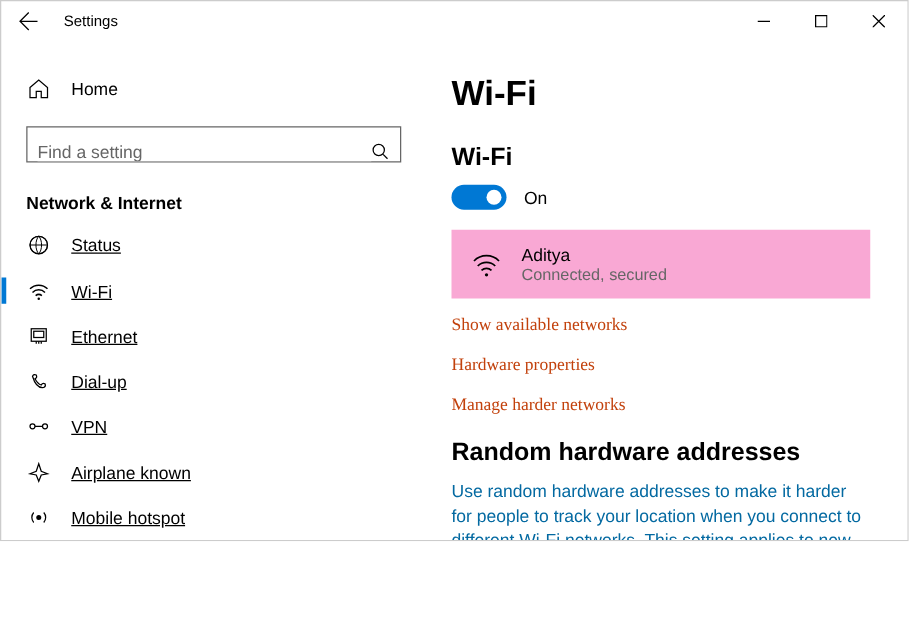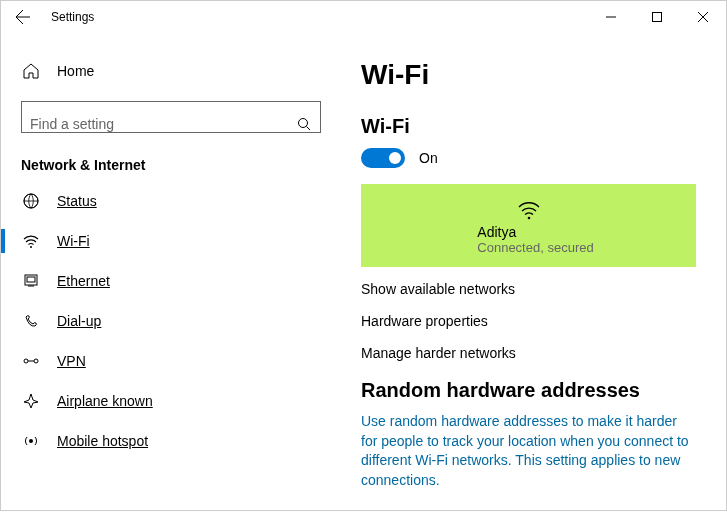--- a/index.html
+++ b/index.html
@@ -1,17 +1,17 @@
 <!DOCTYPE html>
 <html><head>
   <meta charset="utf-8">
   <style>
     * { margin: 0; padding: 0; box-sizing: border-box; }
     body { font-family: "Segoe UI", -apple-system, sans-serif; background: #fff; color: #000; }
-    .window { width: 727px; height: 511px; display: flex; flex-direction: column; border: 1px solid #ccc; overflow: hidden; }
+    .window { width: 727px; height: 433px; display: flex; flex-direction: column; border: 1px solid #ccc; overflow: hidden; }
     .titlebar { height: 32px; display: flex; align-items: center; position: relative; }
     .titlebar-back { width: 32px; height: 32px; display: flex; align-items: center; justify-content: center; margin-left: 6px; cursor: pointer; }
     .titlebar-title { font-size: 12px; margin-left: 12px; color: #000; }
     .window-controls { position: absolute; right: 0; top: 0; display: flex; }
     .wc-btn { width: 46px; height: 32px; display: flex; align-items: center; justify-content: center; cursor: pointer; }
     .content { flex: 1; display: flex; overflow: hidden; }
     .sidebar { width: 330px; padding: 20px 10px 0 20px; display: flex; flex-direction: column; overflow-y: auto; }
     .main { flex: 1; padding: 16px 30px 0 30px; overflow-y: auto; }
     .home-row { display: flex; align-items: center; padding: 8px 0; cursor: pointer; }
     .home-row .icon { width: 20px; height: 20px; display: flex; align-items: center; justify-content: center; }
@@ -25,26 +25,26 @@
     .nav-item .icon { width: 20px; height: 20px; display: flex; align-items: center; justify-content: center; }
     .nav-item .label { margin-left: 16px; font-size: 14px; text-decoration: underline; }
     .nav-item.active { background: #e5f1fb00; }
     .nav-item.active::before { content: ""; position: absolute; left: 0; top: 8px; bottom: 8px; width: 4px; background: #0078d4; }
     .main h1 { font-size: 28px; font-weight: 600; margin-top: 10px; margin-bottom: 24px; }
     .main h2 { font-size: 20px; font-weight: 600; margin-bottom: 10px; margin-top: 6px; }
     .toggle-row { display: flex; align-items: center; margin-bottom: 16px; }
     .toggle { width: 44px; height: 20px; border-radius: 10px; background: #0078d4; position: relative; cursor: pointer; }
     .toggle::after { content: ""; position: absolute; width: 12px; height: 12px; border-radius: 50%; background: #fff; top: 4px; right: 4px; }
     .toggle-label { margin-left: 14px; font-size: 14px; }
-    .network-card { background: #bef264; padding: 12px 14px; display: flex; align-items: center; margin-bottom: 14px; cursor: pointer; flex-direction: column; }
+    .network-card { background: #f9a8d4; padding: 12px 14px; display: flex; align-items: center; margin-bottom: 14px; cursor: pointer; }
     .network-card .icon { width: 28px; height: 28px; display: flex; align-items: center; justify-content: center; }
     .network-card .text { margin-left: 14px; }
     .network-card .name { font-size: 14px; color: #000; }
     .network-card .status { font-size: 13px; color: #666; }
-    .link { color: #000000; font-size: 14px; margin-bottom: 16px; display: block; cursor: pointer; }
+    .link { color: #c2410c; font-size: 14px; margin-bottom: 16px; display: block; cursor: pointer; font-family: Liberation Serif, serif; }
     .desc { font-size: 14px; line-height: 1.4; margin-top: 10px; color: #0369a1; }
     svg { display: block; }
   </style>
 </head>
 <body>
 
 <div class="window">
   <div class="titlebar">
     <div class="titlebar-back">
       <svg width="16" height="16" viewBox="0 0 16 16">

